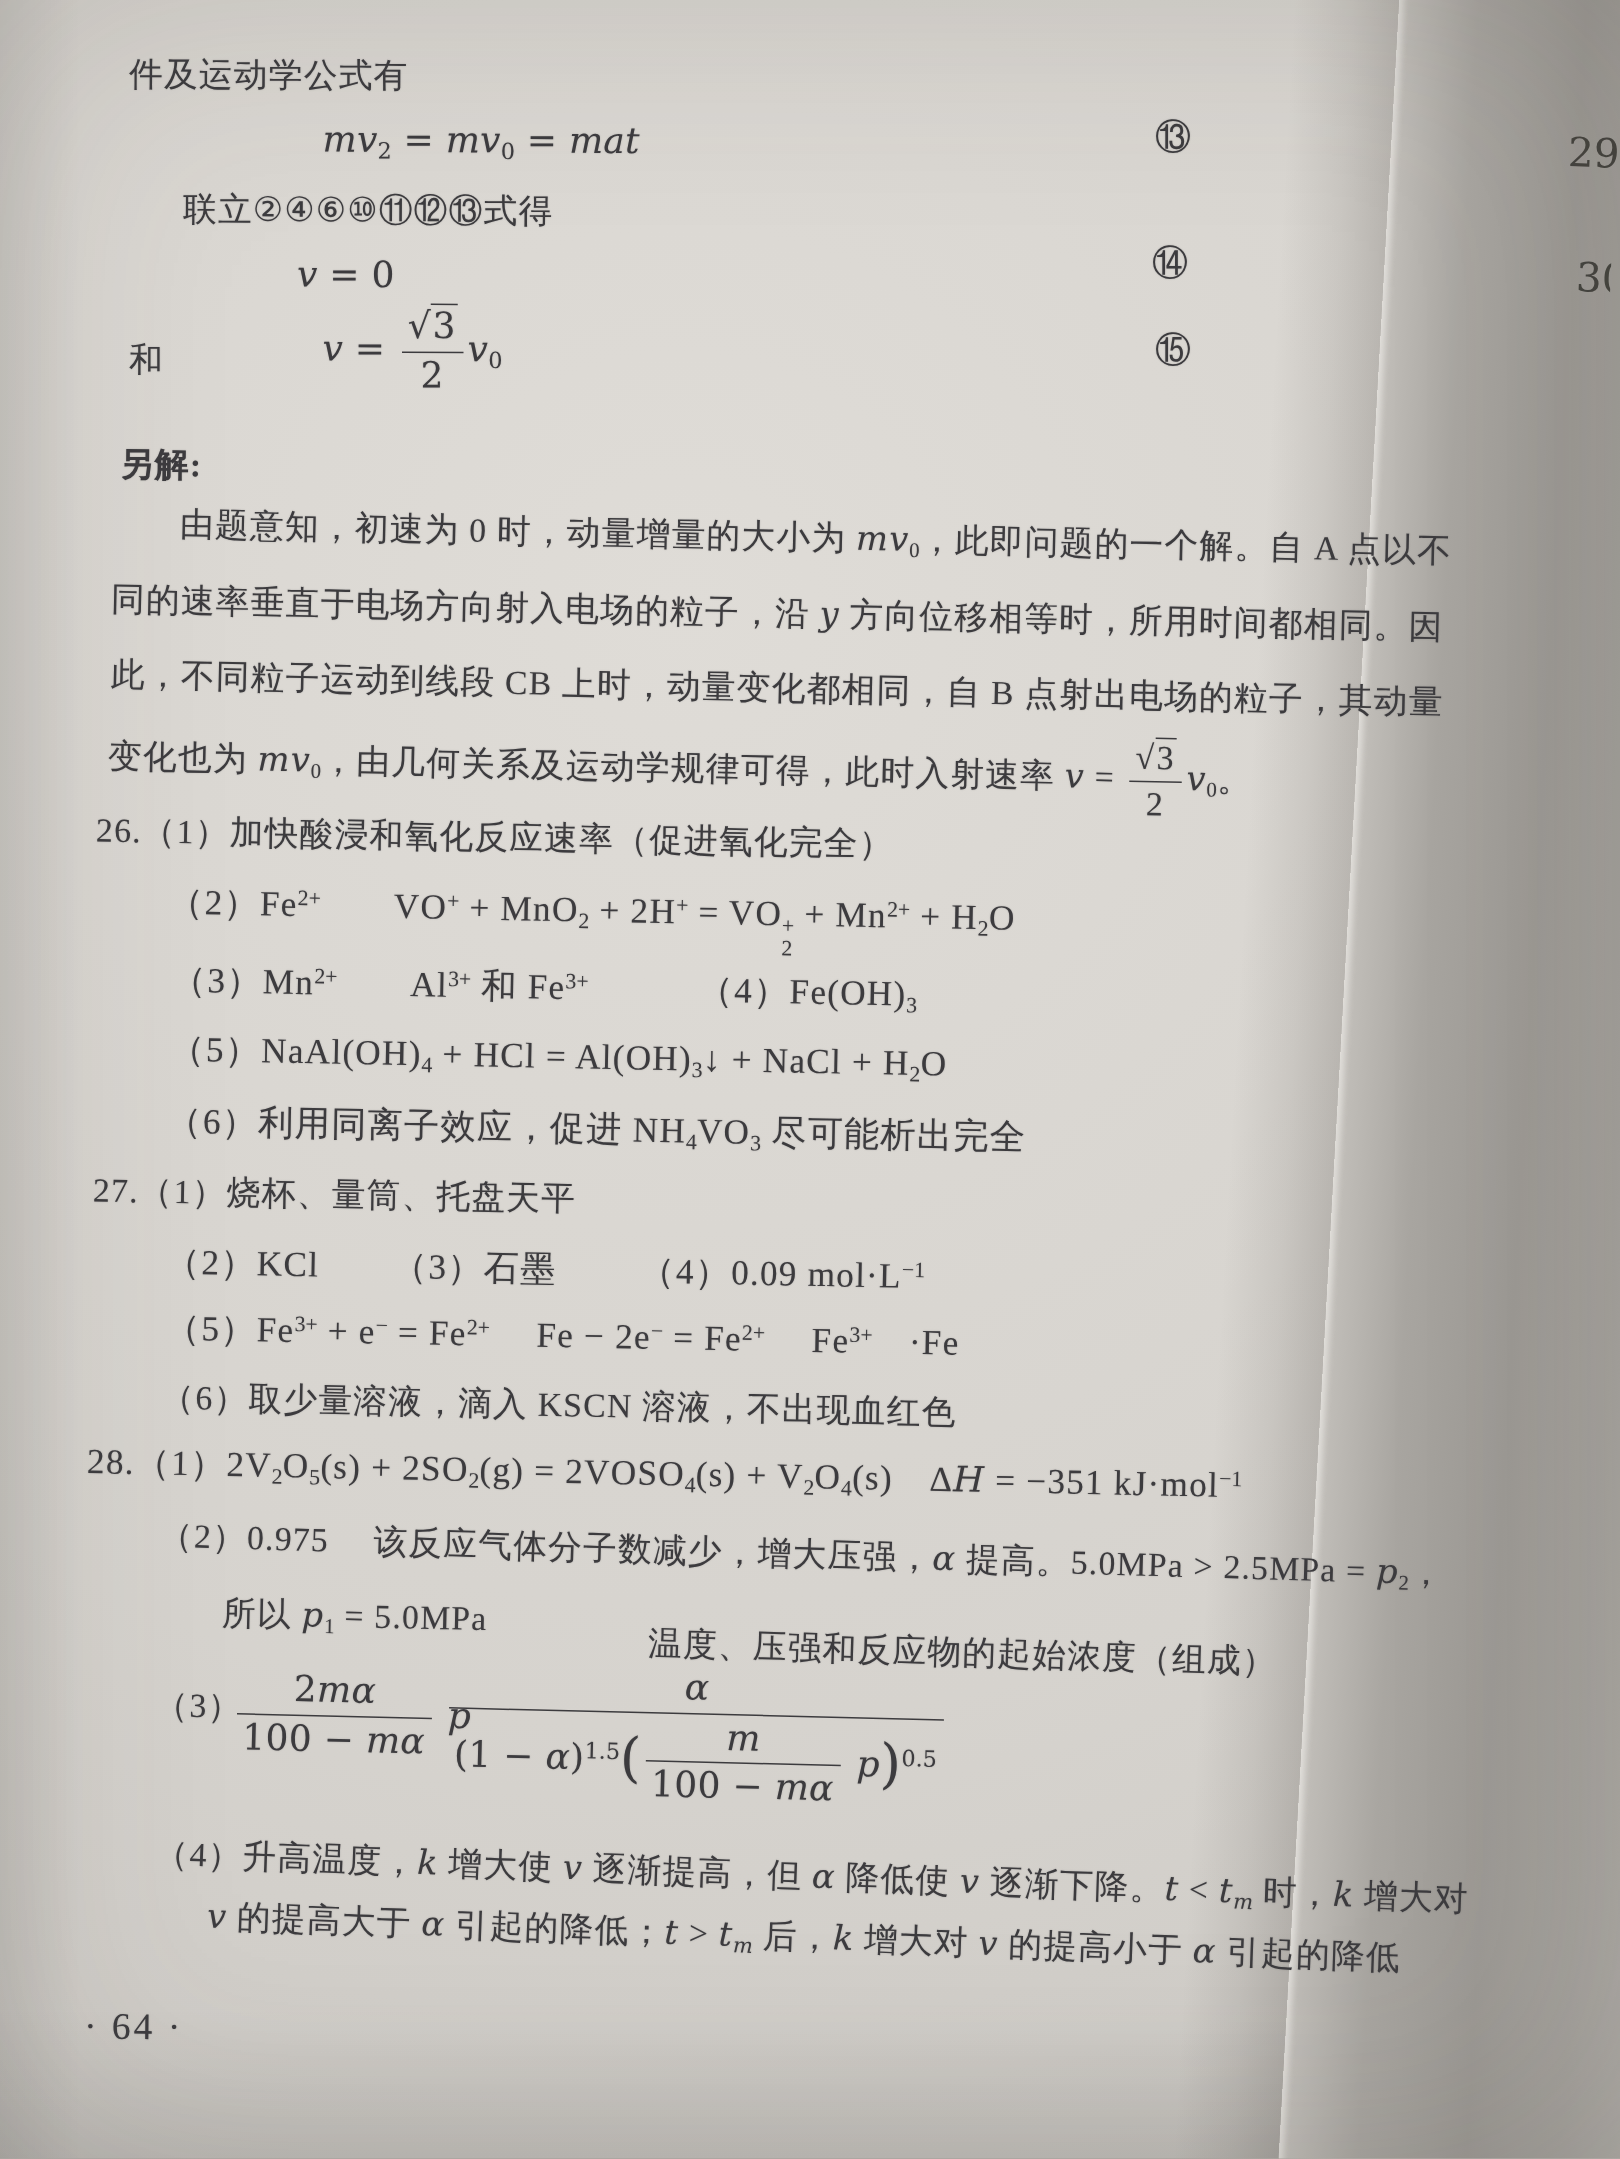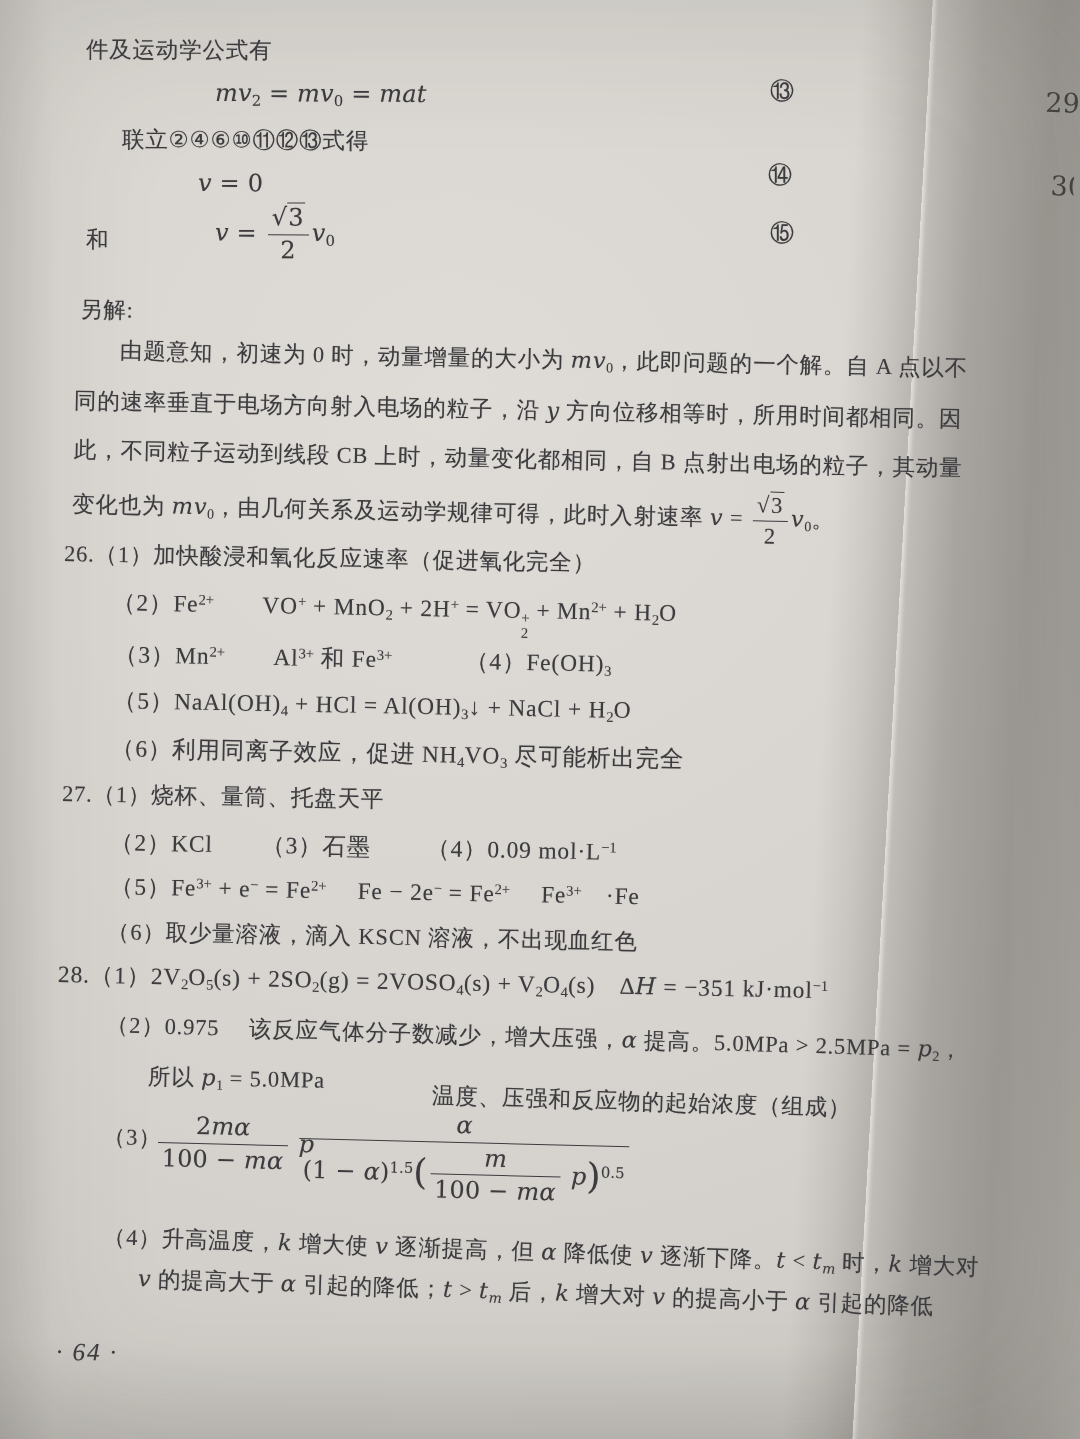--- a/index.html
+++ b/index.html
@@ -65,21 +65,21 @@
 
     <div class="line" style="left:122px;top:126px;transform:rotate(0.3deg);">联立②④⑥⑩⑪⑫⑬式得</div>
 
     <div class="line math" style="left:198px;top:168px;transform:rotate(0.3deg);"><span class="it">v</span><span> = 0</span></div>
     <div class="line tag" style="left:768px;top:160px;">⑭</div>
 
     <div class="line" style="left:86px;top:226px;">和</div>
     <div class="line math" style="left:215px;top:204px;transform:rotate(0.3deg);"><span class="it">v</span><span> = </span><span class="frac"><span class="num"><span class="sqrt"><span class="rad">√</span><span class="arg"><span>3</span></span></span></span><span class="den"><span>2</span></span></span><span class="it">v</span><span class="sb">0</span></div>
     <div class="line tag" style="left:770px;top:218px;">⑮</div>
 
-    <div class="line" style="left:80px;top:296px;transform:rotate(0.6deg);">另解:</div>
+    <div class="line" style="left:80px;top:296px;transform:rotate(0.6deg);font-weight:bold;">另解:</div>
 
     <div class="line" style="left:120px;top:336px;transform:rotate(1.2deg);"><span>由题意知，初速为 0 时，动量增量的大小为 </span><span class="it">mv</span><span class="sb">0</span><span>，此即问题的一个解。自 A 点以不</span></div>
     <div class="line" style="left:74px;top:386px;transform:rotate(1.2deg);"><span>同的速率垂直于电场方向射入电场的粒子，沿 </span><span class="it">y</span><span> 方向位移相等时，所用时间都相同。因</span></div>
     <div class="line" style="left:74px;top:436px;transform:rotate(1.2deg);"><span>此，不同粒子运动到线段 CB 上时，动量变化都相同，自 B 点射出电场的粒子，其动量</span></div>
     <div class="line" style="left:72px;top:478px;transform:rotate(1.2deg);"><span>变化也为 </span><span class="it">mv</span><span class="sb">0</span><span>，由几何关系及运动学规律可得，此时入射速率 </span><span class="it">v</span><span> = </span><span class="frac"><span class="num"><span class="sqrt"><span class="rad">√</span><span class="arg"><span>3</span></span></span></span><span class="den"><span>2</span></span></span><span class="it">v</span><span class="sb">0</span><span>。</span></div>
 
     <div class="line" style="left:64px;top:540px;transform:rotate(1.0deg);">26.（1）加快酸浸和氧化反应速率（促进氧化完全）</div>
     <div class="line chem" style="left:112px;top:588px;transform:rotate(1.1deg);"><span>（2）Fe</span><span class="sp">2+</span><span>　　VO</span><span class="sp">+</span><span> + MnO</span><span class="sb">2</span><span> + 2H</span><span class="sp">+</span><span> = VO</span><span class="ss">
           <span>+</span>
           <span>2</span>
@@ -98,15 +98,15 @@
     <div class="line" style="left:148px;top:1062px;transform:rotate(1.2deg);"><span>所以 </span><span class="it">p</span><span class="sb">1</span><span> = 5.0MPa</span></div>
     <div class="line" style="left:432px;top:1082px;transform:rotate(1.7deg);">温度、压强和反应物的起始浓度（组成）</div>
 
     <div class="line" style="left:103px;top:1123px;transform:rotate(1.4deg);">（3）</div>
     <div class="line math" style="left:155px;top:1112px;transform:rotate(1.4deg);"><span class="frac"><span class="num"><span>2</span><span class="it">mα</span></span><span class="den"><span>100 − </span><span class="it">mα</span></span></span><span class="it"> p</span></div>
     <div class="line math" style="left:296px;top:1108px;transform:rotate(1.4deg);"><span class="frac"><span class="num"><span class="it">α</span></span><span class="den"><span>(1 − </span><span class="it">α</span><span>)</span><span class="sp">1.5</span><span class="big">(</span><span class="frac"><span class="num"><span class="it">m</span></span><span class="den"><span>100 − </span><span class="it">mα</span></span></span><span class="it"> p</span><span class="big">)</span><span class="sp">0.5</span></span></span></div>
 
     <div class="line" style="left:103px;top:1222px;transform:rotate(2.0deg);"><span>（4）升高温度，</span><span class="it">k</span><span> 增大使 </span><span class="it">v</span><span> 逐渐提高，但 </span><span class="it">α</span><span> 降低使 </span><span class="it">v</span><span> 逐渐下降。</span><span class="it">t</span><span> &lt; </span><span class="it">t</span><span class="sb it">m</span><span> 时，</span><span class="it">k</span><span> 增大对</span></div>
     <div class="line" style="left:138px;top:1264px;transform:rotate(2.0deg);"><span class="it">v</span><span> 的提高大于 </span><span class="it">α</span><span> 引起的降低；</span><span class="it">t</span><span> &gt; </span><span class="it">t</span><span class="sb it">m</span><span> 后，</span><span class="it">k</span><span> 增大对 </span><span class="it">v</span><span> 的提高小于 </span><span class="it">α</span><span> 引起的降低</span></div>
 
-    <div class="line pgnum" style="left:56px;top:1336px;transform:rotate(0.5deg);font-style:italic;">· 64 ·</div>
+    <div class="line pgnum" style="left:56px;top:1336px;transform:rotate(0.5deg);">· 64 ·</div>
   </div>
 </div>
 
 </body></html>

